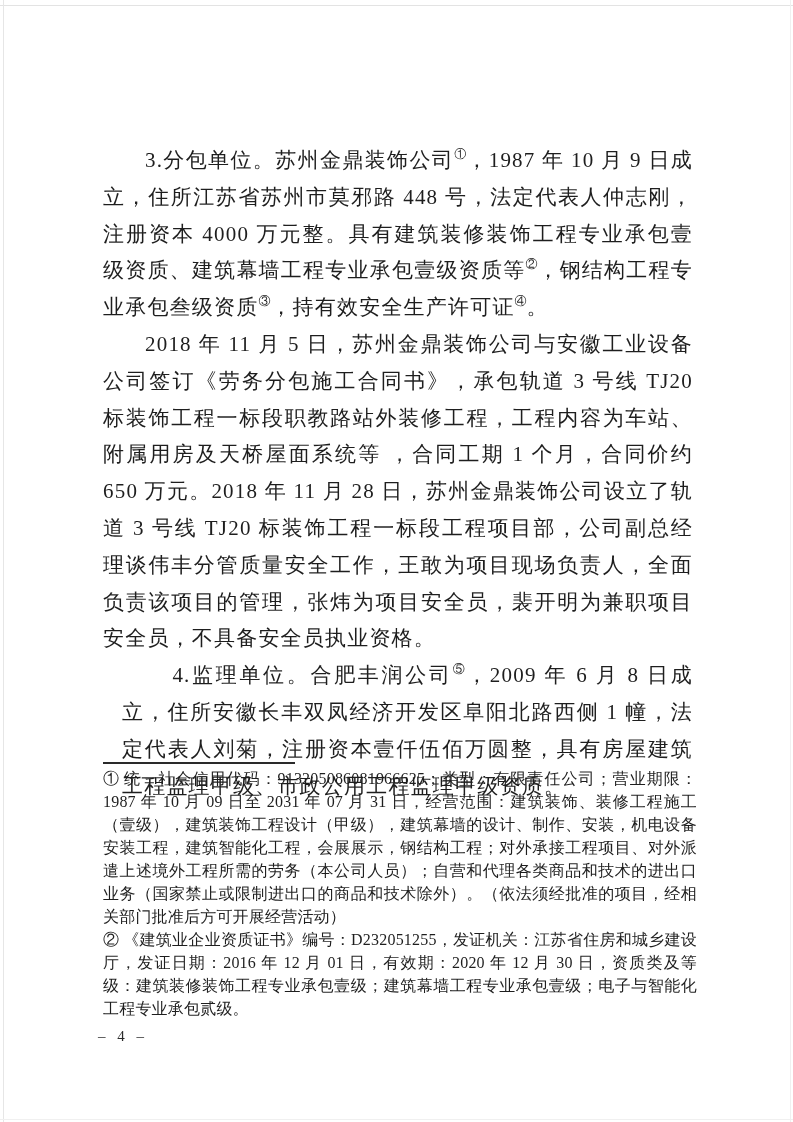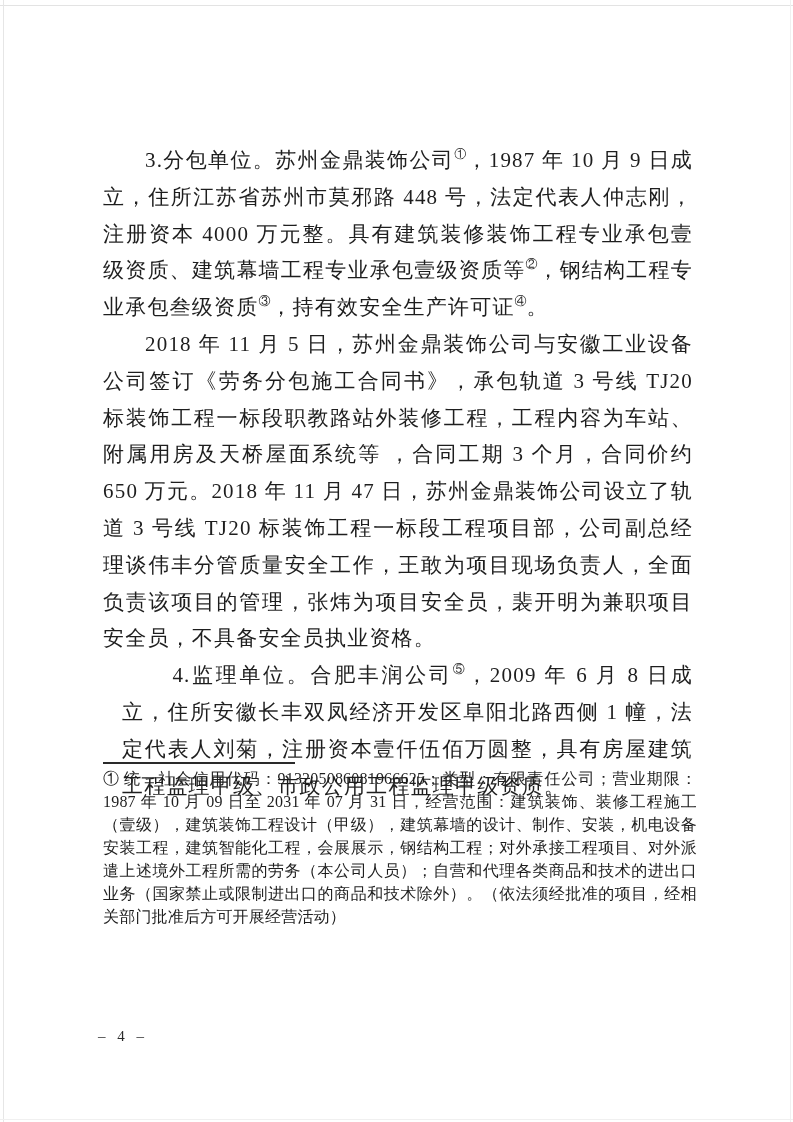--- a/index.html
+++ b/index.html
@@ -87,25 +87,26 @@
 
 <div class="page">
   <div class="scan-edge top"></div>
   <div class="scan-edge left"></div>
   <div class="scan-edge right"></div>
   <div class="scan-edge bottom"></div>
 
   <main class="body-text">
     <p class="para"><span>3.分包单位。苏州金鼎装饰公司</span><sup class="fnref">①</sup><span>，1987 年 10 月 9 日成立，住所江苏省苏州市莫邪路 448 号，法定代表人仲志刚，注册资本 4000 万元整。具有建筑装修装饰工程专业承包壹级资质、建筑幕墙工程专业承包壹级资质等</span><sup class="fnref">②</sup><span>，钢结构工程专业承包叁级资质</span><sup class="fnref">③</sup><span>，持有效安全生产许可证</span><sup class="fnref">④</sup><span>。</span></p>
 
-    <p class="para"><span>2018 年 11 月 5 日，苏州金鼎装饰公司与安徽工业设备公司签订《劳务分包施工合同书》，承包轨道 3 号线 TJ20 标装饰工程一标段职教路站外装修工程，工程内容为车站、附属用房及天桥屋面系统等 ，合同工期 3 个月，合同价约 650 万元。2018 年 11 月 47 日，苏州金鼎装饰公司设立了轨道 3 号线 TJ20 标装饰工程一标段工程项目部，公司副总经理谈伟丰分管质量安全工作，王敢为项目现场负责人，全面负责该项目的管理，张炜为项目安全员，裴开明为兼职项目安全员，不具备安全员执业资格。</span></p>
+    <p class="para"><span>2018 年 11 月 5 日，苏州金鼎装饰公司与安徽工业设备公司签订《劳务分包施工合同书》，承包轨道 3 号线 TJ20 标装饰工程一标段职教路站外装修工程，工程内容为车站、附属用房及天桥屋面系统等 ，合同工期 1 个月，合同价约 650 万元。2018 年 11 月 28 日，苏州金鼎装饰公司设立了轨道 3 号线 TJ20 标装饰工程一标段工程项目部，公司副总经理谈伟丰分管质量安全工作，王敢为项目现场负责人，全面负责该项目的管理，张炜为项目安全员，裴开明为兼职项目安全员，不具备安全员执业资格。</span></p>
 
     <p class="para indent-big"><span>4.监理单位。合肥丰润公司</span><sup class="fnref">⑤</sup><span>，2009 年 6 月 8 日成立，住所安徽长丰双凤经济开发区阜阳北路西侧 1 幢，法定代表人刘菊，注册资本壹仟伍佰万圆整，具有房屋建筑工程监理甲级、市政公用工程监理甲级资质。</span></p>
   </main>
 
   <div class="footnote-sep"></div>
 
   <section class="footnotes">
     <p class="footnote"><span class="fn-marker">①</span><span class="fn-text">统一社会信用代码：913205086081966625；类型：有限责任公司；营业期限：1987 年 10 月 09 日至 2031 年 07 月 31 日，经营范围：建筑装饰、装修工程施工（壹级），建筑装饰工程设计（甲级），建筑幕墙的设计、制作、安装，机电设备安装工程，建筑智能化工程，会展展示，钢结构工程；对外承接工程项目、对外派遣上述境外工程所需的劳务（本公司人员）；自营和代理各类商品和技术的进出口业务（国家禁止或限制进出口的商品和技术除外）。（依法须经批准的项目，经相关部门批准后方可开展经营活动）</span></p>
+    <p class="footnote"><span class="fn-marker">②</span><span class="fn-text">《建筑业企业资质证书》编号：D232051255，发证机关：江苏省住房和城乡建设厅，发证日期：2016 年 12 月 01 日，有效期：2020 年 12 月 30 日，资质类及等级：建筑装修装饰工程专业承包壹级；建筑幕墙工程专业承包壹级；电子与智能化工程专业承包贰级。</span></p>
   </section>
 
   <div class="page-number">– 4 –</div>
 </div>
 
 </body></html>

